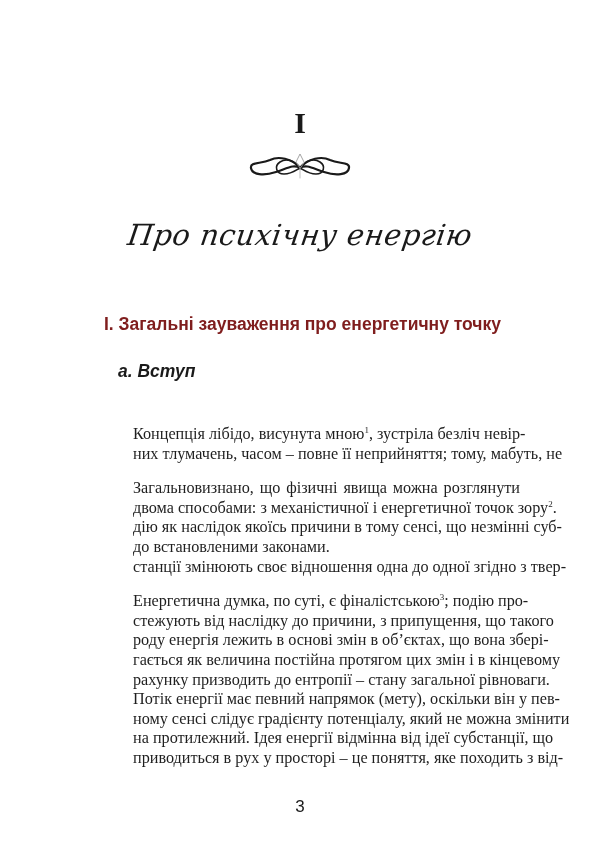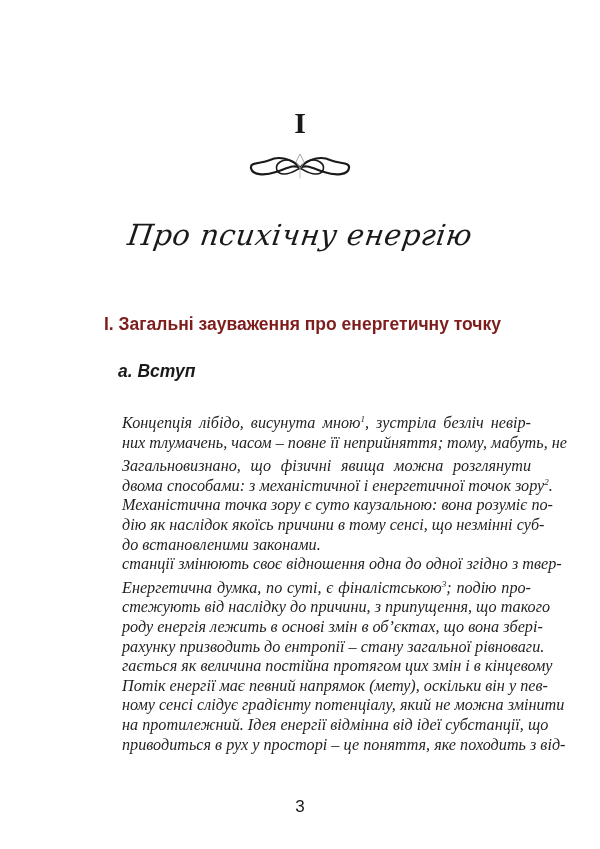--- a/index.html
+++ b/index.html
@@ -22,21 +22,21 @@
   }
   .subsection-heading {
     position: absolute; left: 118px; top: 361px;
     font-family: "Liberation Sans", sans-serif; font-weight: bold; font-style: italic;
     font-size: 17.5px; color: #1a1a1a;
   }
   .body-text {
     position: absolute; left: 65px; top: 410px; width: 470px;
     font-family: "Liberation Serif", serif; font-size: 16.2px; line-height: 19.6px; color: #1f1f1f;
   }
-  .para { margin: 4px; text-indent: 53px; text-align: justify; font-style: italic; }
+  .para { margin: 15px; text-indent: 53px; text-align: justify; }
   .line { display: block; text-align: justify; text-align-last: justify; white-space: nowrap; }
   .line.last { text-align-last: left; }
   .line.first { text-indent: 53px; }
   sup { font-size: 9px; line-height: 0; vertical-align: 6px; }
   .page-number {
     position: absolute; left: 0; width: 600px; top: 797px; text-align: center;
     font-family: "Liberation Sans", sans-serif; font-size: 17px; color: #1a1a1a;
   }
 </style>
 </head>
@@ -68,32 +68,31 @@
   <div class="body-text">
 
     <div class="para">
       <span class="line first"><span>Концепція лібідо, висунута мною</span><sup>1</sup><span>, зустріла безліч невір-</span></span>
       <span class="line">них тлумачень, часом – повне її неприйняття; тому, мабуть, не</span>
     </div>
 
     <div class="para">
       <span class="line first">Загальновизнано, що фізичні явища можна розглянути</span>
       <span class="line"><span>двома способами: з механістичної і енергетичної точок зору</span><sup>2</sup><span>.</span></span>
-      <span class="line">Механістична точка зору є суто каузальною: вона розуміє по-</span>
       <span class="line">дію як наслідок якоїсь причини в тому сенсі, що незмінні суб-</span>
       <span class="line last">до встановленими законами.</span>
       <span class="line">станції змінюють своє відношення одна до одної згідно з твер-</span>
     </div>
 
     <div class="para">
       <span class="line first"><span>Енергетична думка, по суті, є фіналістською</span><sup>3</sup><span>; подію про-</span></span>
       <span class="line">стежують від наслідку до причини, з припущення, що такого</span>
       <span class="line">роду енергія лежить в основі змін в об’єктах, що вона збері-</span>
+      <span class="line">гається як величина постійна протягом цих змін і в кінцевому</span>
       <span class="line">рахунку призводить до ентропії – стану загальної рівноваги.</span>
-      <span class="line">гається як величина постійна протягом цих змін і в кінцевому</span>
       <span class="line">Потік енергії має певний напрямок (мету), оскільки він у пев-</span>
       <span class="line">ному сенсі слідує градієнту потенціалу, який не можна змінити</span>
       <span class="line">на протилежний. Ідея енергії відмінна від ідеї субстанції, що</span>
       <span class="line">приводиться в рух у просторі – це поняття, яке походить з від-</span>
     </div>
   </div>
 
   <div class="page-number">3</div>
 </div>
 

